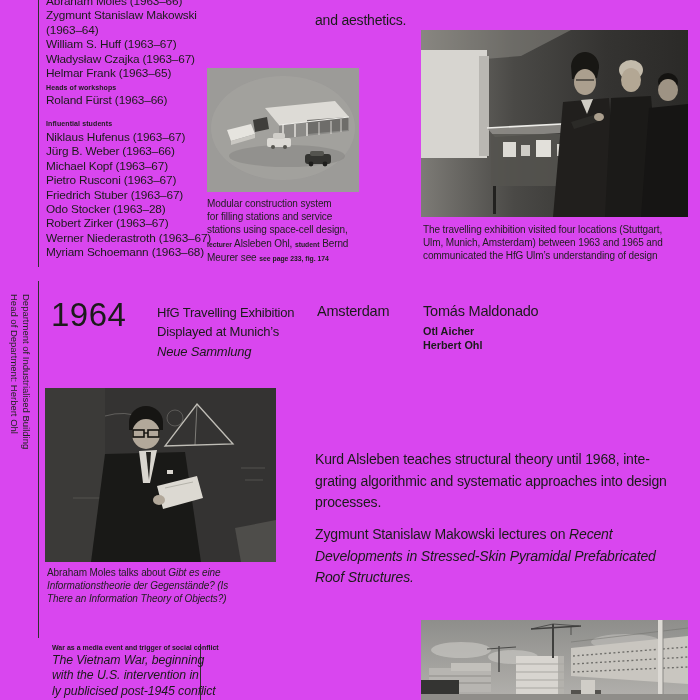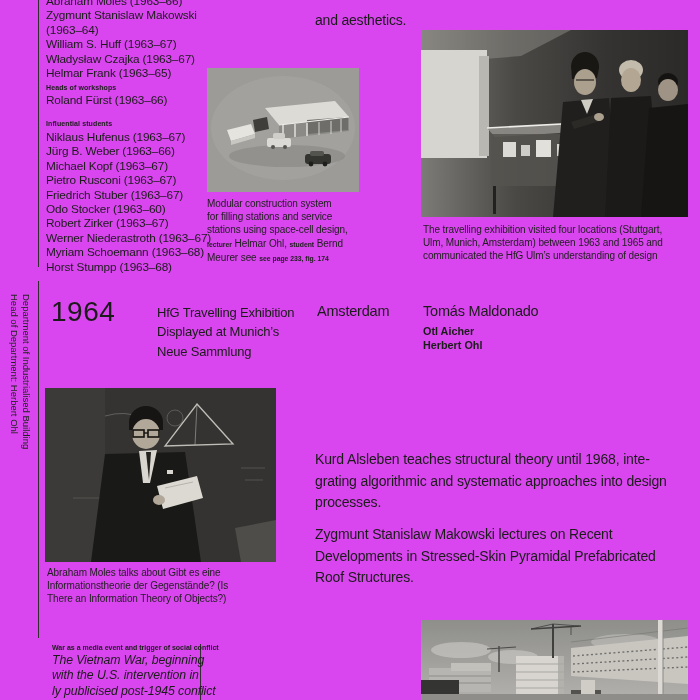--- a/index.html
+++ b/index.html
@@ -33,32 +33,32 @@
 
   .caption{font-size:10px;line-height:13.2px;letter-spacing:-0.1px;color:#1e1e1d;}
   .caption .cap-line{white-space:nowrap;}
   .caption-model{position:absolute;left:207px;top:197px;width:165px;}
   .caption-exhibition{position:absolute;left:423px;top:223px;width:272px;}
   .caption-moles{position:absolute;left:47px;top:566px;width:232px;}
   .tiny{font-size:6.8px;font-weight:600;letter-spacing:0;}
 
   .frag-top{position:absolute;left:315px;top:-2px;font-size:14px;letter-spacing:-0.2px;}
 
-  .year{position:absolute;left:51px;top:296px;font-size:28px;font-weight:400;letter-spacing:0.5px;}
+  .year{position:absolute;left:51px;top:296px;font-size:33px;font-weight:400;letter-spacing:0.5px;}
   .event-title{position:absolute;left:157px;top:303px;font-size:13px;line-height:19.3px;letter-spacing:-0.2px;}
   .rectorship{position:absolute;left:317px;top:303px;font-size:14.5px;letter-spacing:-0.2px;}
   .rector{position:absolute;left:423px;top:303px;font-size:14.5px;letter-spacing:-0.2px;}
   .rectorate{position:absolute;left:423px;top:325px;font-size:10.8px;line-height:13.5px;font-weight:bold;}
 
   .para{position:absolute;left:315px;font-size:14px;line-height:21.5px;letter-spacing:-0.15px;}
   .para .p-line{white-space:nowrap;}
   .p1{top:384px;}
   .p2{top:449px;}
   .p3{top:524px;}
-  .it{}
+  .it{font-style:italic;}
 
   .note-label{position:absolute;left:52px;top:644px;font-size:7px;font-weight:bold;color:#1c1c1b;}
   .note-text{position:absolute;left:52px;top:653px;font-size:12.3px;line-height:15.4px;
              font-style:italic;letter-spacing:-0.1px;}
   .note-text .n-line{white-space:nowrap;}
 </style>
 </head>
 <body>
 
 <div class="page">
@@ -83,25 +83,24 @@
   <div class="heads f-list">
       <div class="f-item">Roland Fürst (1963–66)</div>
     </div>
   <div class="lbl lbl-students">Influential students</div>
   <div class="students f-list">
       <div class="f-item">Niklaus Hufenus (1963–67)</div>
       <div class="f-item">Jürg B. Weber (1963–66)</div>
       <div class="f-item">Michael Kopf (1963–67)</div>
       <div class="f-item">Pietro Rusconi (1963–67)</div>
       <div class="f-item">Friedrich Stuber (1963–67)</div>
-      <div class="f-item">Odo Stocker (1963–60)</div>
+      <div class="f-item">Odo Stocker (1963–28)</div>
       <div class="f-item">Robert Zirker (1963–67)</div>
       <div class="f-item">Werner Niederastroth (1963–67)</div>
       <div class="f-item">Myriam Schoemann (1963–68)</div>
-      <div class="f-item">Horst Stumpp (1963–68)</div>
     </div>
 
   <p class="frag-top">and aesthetics.</p>
 
   <figure class="photo photo-model">
     <svg viewBox="0 0 152 124" preserveAspectRatio="none">
       <rect width="152" height="124" fill="#9c9b98"></rect>
       <ellipse cx="76" cy="60" rx="72" ry="52" fill="#a7a6a3" opacity="0.55"></ellipse>
       <ellipse cx="80" cy="88" rx="58" ry="11" fill="#8b8a87" opacity="0.7"></ellipse>
       <polygon points="20,62 44,56 48,66 24,73" fill="#e6e4df"></polygon>
@@ -125,21 +124,21 @@
       <rect x="103" y="83" width="14" height="5" rx="2" fill="#54544f"></rect>
       <circle cx="104" cy="96" r="2.4" fill="#1e1e1c"></circle>
         <circle cx="118" cy="96" r="2.4" fill="#1e1e1c"></circle>
     </svg>
   </figure>
 
   <div class="caption caption-model">
     <div class="cap-line">Modular construction system</div>
     <div class="cap-line">for filling stations and service</div>
     <div class="cap-line">stations using space-cell design,</div>
-    <div class="cap-line"><span class="tiny">lecturer</span><span> Helmar Ohl, </span><span class="tiny">student</span><span> Bernd</span></div>
+    <div class="cap-line"><span class="tiny">lecturer</span><span> Alsleben Ohl, </span><span class="tiny">student</span><span> Bernd</span></div>
     <div class="cap-line"><span>Meurer see </span><span class="tiny">see page 233, fig. 174</span></div>
   </div>
 
   <figure class="photo photo-exhibition">
     <svg viewBox="0 0 267 187" preserveAspectRatio="none">
       <defs>
         <linearGradient id="g2" x1="0" y1="0" x2="1" y2="0">
           <stop offset="0" stop-color="#7d7b76"></stop>
             <stop offset="0.35" stop-color="#4a4946"></stop>
           <stop offset="0.7" stop-color="#343331"></stop>

